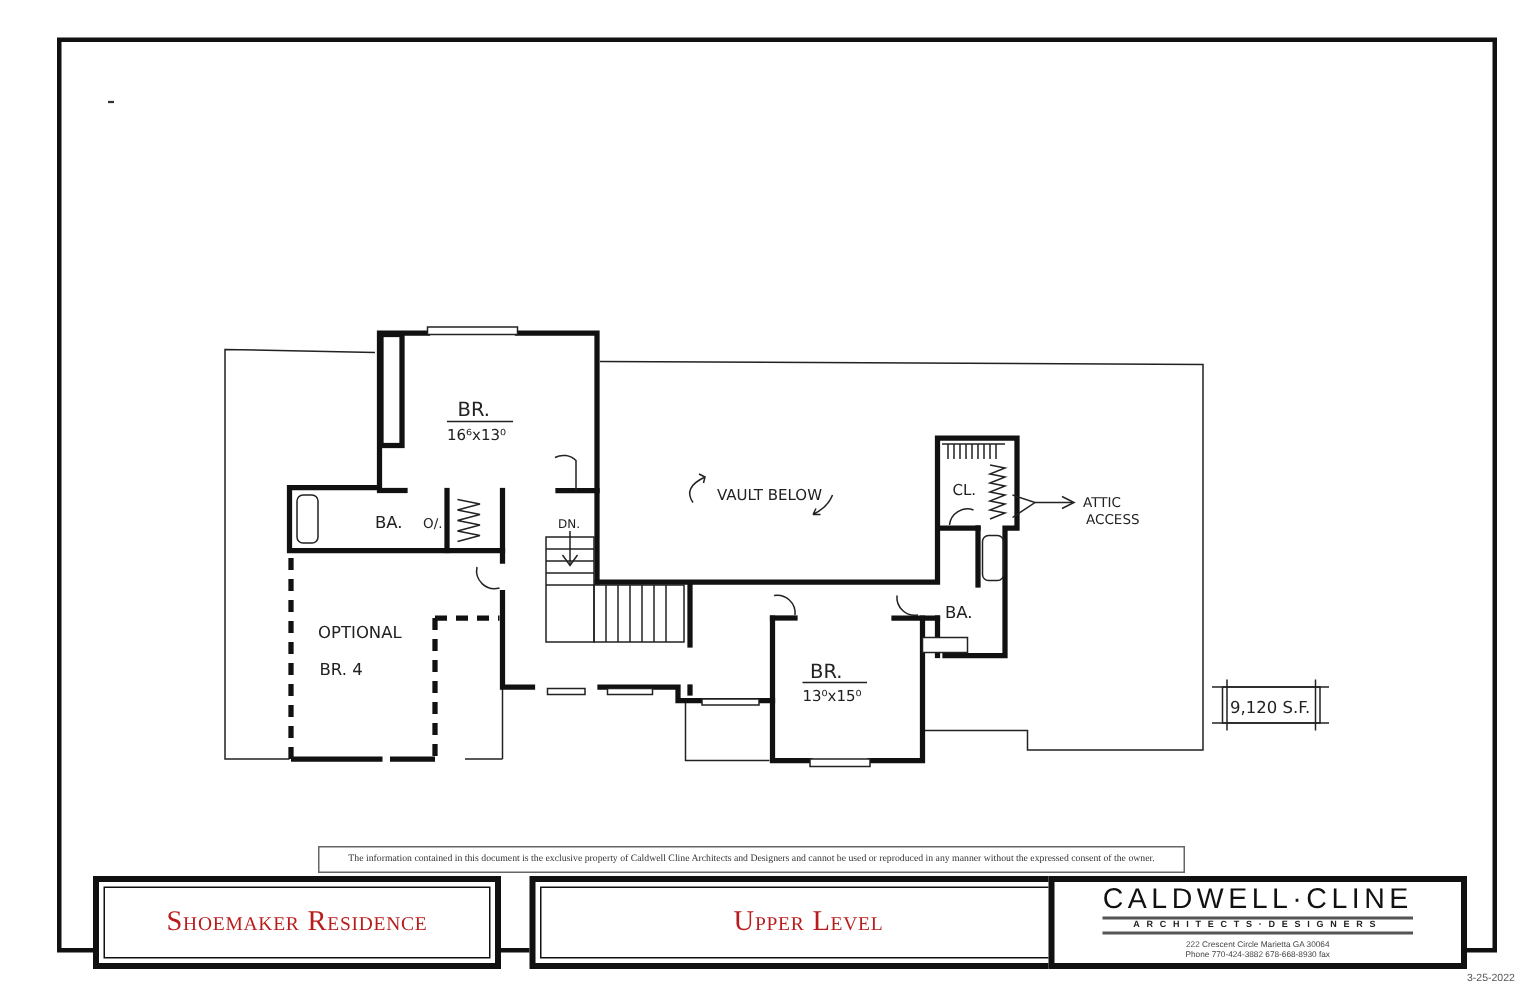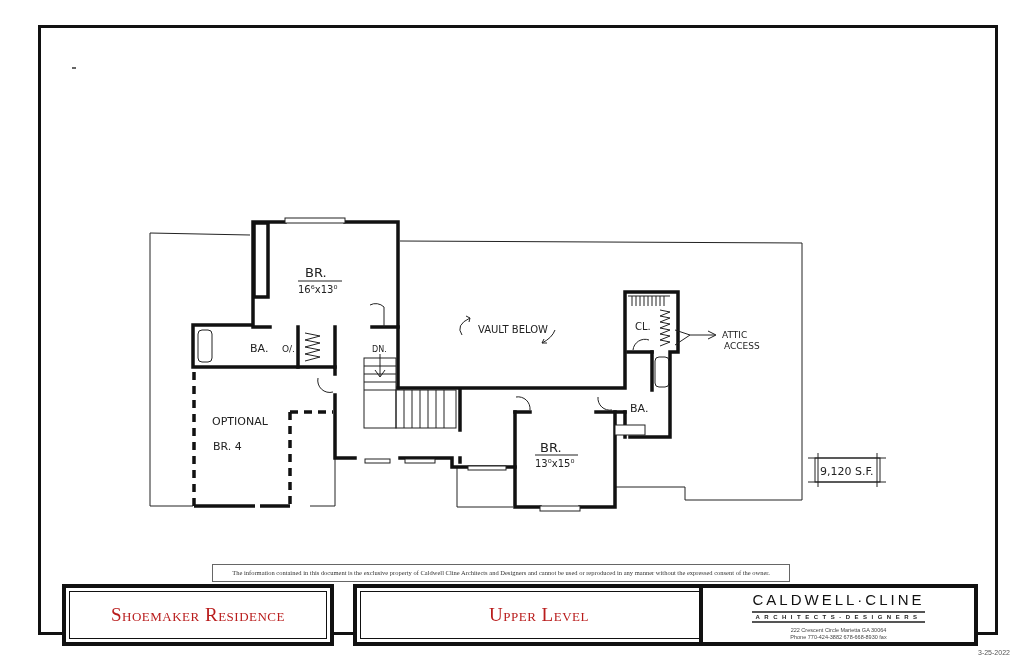--- a/index.html
+++ b/index.html
@@ -5,21 +5,21 @@
   html, body { margin:0; padding:0; background:#fff; }
   body { width:1024px; height:662px; position:relative; overflow:hidden; font-family:"Liberation Serif", serif; }
   .sheet { position:absolute; left:38px; top:25px; width:960px; height:610px; border:3px solid #111; box-sizing:border-box; }
   svg.plan { position:absolute; left:0; top:0; }
   .hand { font-family:"DejaVu Sans", sans-serif; fill:#222; }
   .disclaimer { position:absolute; left:212px; top:564px; width:576px; height:16px; border:1px solid #666; font-size:6.5px; line-height:16px; text-align:center; color:#333; background:#fff; font-family:"Liberation Serif", serif; white-space:nowrap; overflow:hidden; }
   .tb { position:absolute; top:584px; height:62px; border:4px solid #111; box-sizing:border-box; background:#fff; display:flex; align-items:center; justify-content:center; }
   .tb .inner { position:absolute; inset:3px; border:1px solid #111; }
   .tb-title { font-variant:small-caps; font-size:19px; letter-spacing:0.5px; color:#b91c1c; position:relative;text-align:center; }
   .logo { text-align:center; position:relative; }
-  .logo .firm { font-family:"Liberation Sans", sans-serif; font-size:15px; letter-spacing:3px; color:#111; line-height:20px; }
+  .logo .firm { font-family:"Liberation Sans", sans-serif; font-size:19px; letter-spacing:3px; color:#111; line-height:20px; }
   .logo .sub { font-family:"Liberation Sans", sans-serif; font-size:6px; letter-spacing:4.5px; border-top:2px solid #555; border-bottom:2px solid #555; padding:1px 0; margin-top:1px; color:#222; font-weight:bold; }
   .logo .addr { font-family:"Liberation Sans", sans-serif; font-size:5.5px; color:#444; margin-top:4px; line-height:7px; }
   .date { position:absolute; left:978px; top:649px; font-size:7px; color:#555; font-family:"Liberation Sans", sans-serif; }
 </style>
 </head>
 <body>
 
 <div class="sheet"></div>
 
 <svg class="plan" width="1024" height="662" viewBox="0 0 1024 662">

